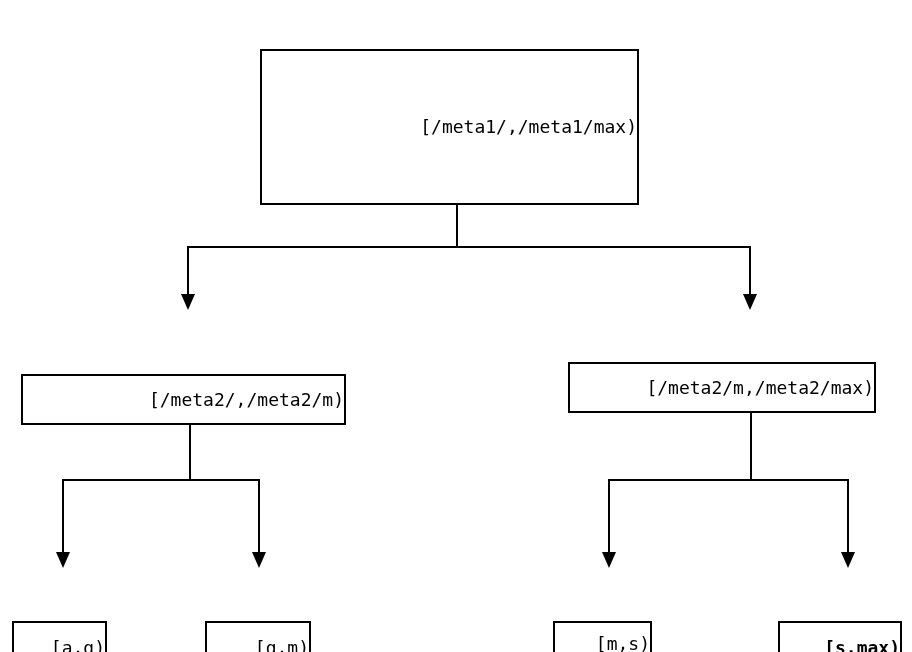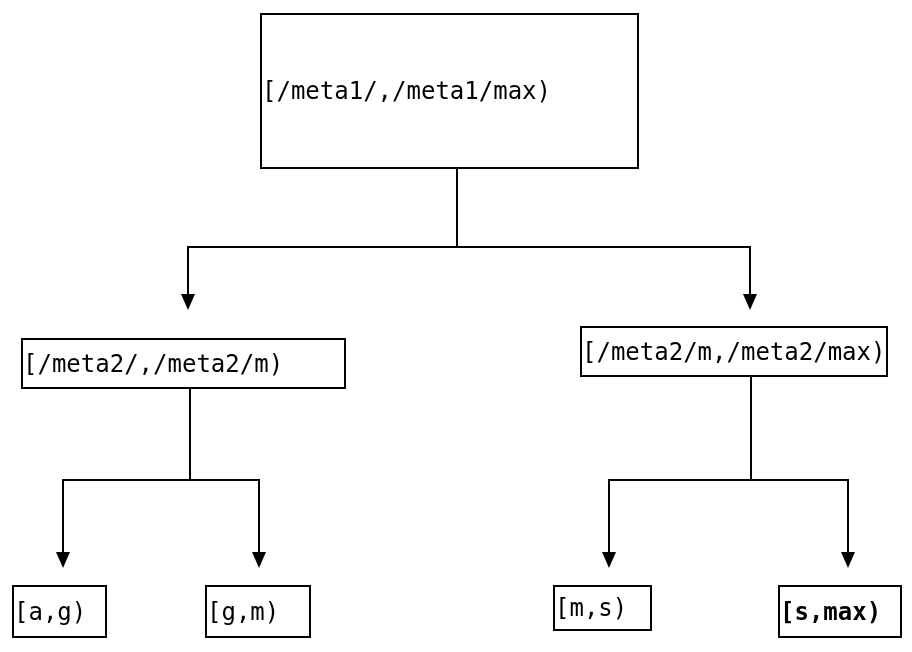--- a/index.html
+++ b/index.html
@@ -37,28 +37,29 @@
   .edges polygon {
     fill: var(--line-color);
     stroke: none;
   }
   .node {
     position: absolute;
     border: 2px solid var(--line-color);
     background: var(--bg-color);
     display: flex;
     align-items: center;
-    justify-content: flex-start;
-    font-size: 24px;
+    justify-content: flex-end;
+    font-size: 18px;
     line-height: 1;
     white-space: nowrap;
+    margin-top: 36px;
   }
   .node-root       { left: 260px; top: 13px;  width: 379px; height: 156px; }
   .node-left       { left: 21px;  top: 338px; width: 325px; height: 51px; }
-  .node-right      { left: 580px; top: 326px; width: 308px; height: 51px; }
+  .node-right      { left: 568px; top: 326px; width: 308px; height: 51px; }
   .node-leaf-ag    { left: 12px;  top: 585px; width: 95px;  height: 53px; }
   .node-leaf-gm    { left: 205px; top: 585px; width: 106px;  height: 53px; }
   .node-leaf-ms    { left: 553px; top: 585px; width: 99px;  height: 46px; }
   .node-leaf-smax  { left: 778px; top: 585px; width: 124px; height: 53px; font-weight: bold; }
 </style>
 </head>
 <body>
 
 <div class="canvas">
 

